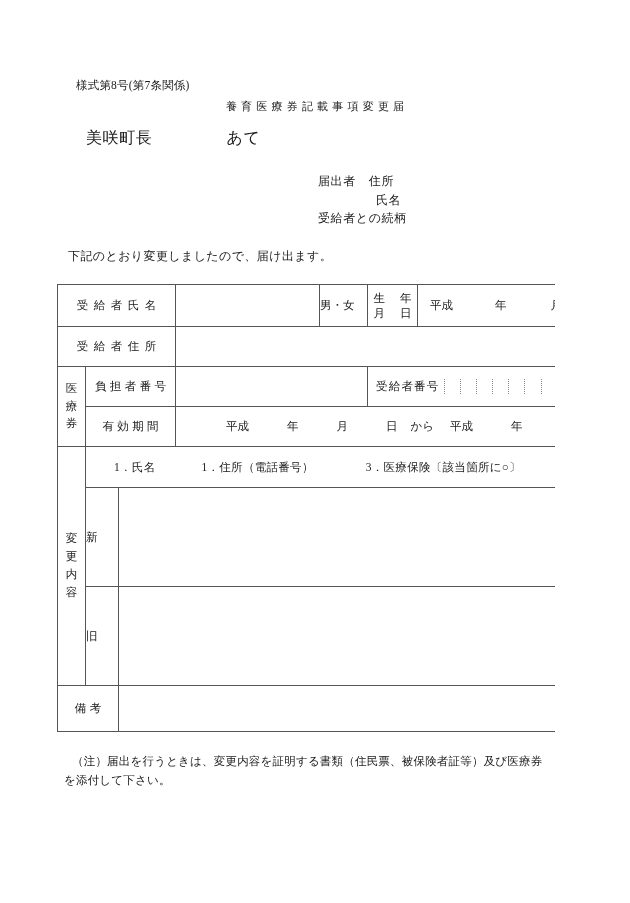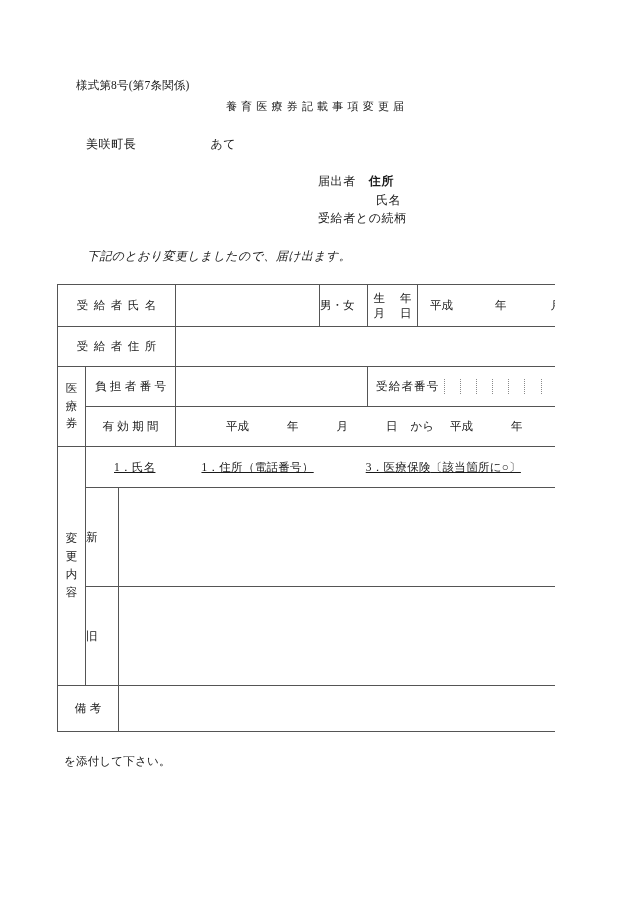--- a/index.html
+++ b/index.html
@@ -39,53 +39,52 @@
     width: 630px;
     text-align: center;
     font-size: 11px;
     letter-spacing: 4.2px;
     text-indent: 4.2px;
     white-space: nowrap;
   }
   .addressee-row {
     position: absolute;
     left: 86px;
-    top: 136px;
-    font-size: 12px;
+    top: 128px;
+    font-size: 16px;
     white-space: nowrap;
   }
   .addressee-row .mayor { letter-spacing: 0.6px; }
   .addressee-row .ate {
     display: inline-block;
     margin-left: 74px;
     letter-spacing: 0.6px;
   }
 
   .submitter-block {
     position: absolute;
     left: 318px;
     top: 172px;
     font-size: 12px;
     line-height: 18.5px;
     white-space: nowrap;
   }
   .submitter-block .ln { display: block; }
   .submitter-block .lbl { letter-spacing: 0.6px; }
-  .submitter-block .v1 { display: inline-block; margin-left: 13px; letter-spacing: 0.6px; font-weight: bold; }
+  .submitter-block .v1 { display: inline-block; margin-left: 13px; letter-spacing: 0.6px; }
   .submitter-block .ln2 { padding-left: 58px; letter-spacing: 0.6px; }
   .submitter-block .ln3 { letter-spacing: 0.6px; }
 
   .intro {
     position: absolute;
-    left: 87px;
+    left: 68px;
     top: 248px;
     font-size: 12px;
     letter-spacing: 0.4px;
     white-space: nowrap;
-    font-style: italic;
   }
 
   
   .tbl {
     position: absolute;
     left: 57px;
     top: 284px;
     width: 516px;
     border-collapse: collapse;
     table-layout: fixed;
@@ -193,21 +192,20 @@
   }
   .num-boxes .b:first-child { border-left: 1px dotted #8a8a8a; }
 
   
   .opt-line {
     display: flex;
     align-items: flex-start;
     white-space: nowrap;
     padding-left: 28px;
     letter-spacing: 0.3px;
-    text-decoration: underline;
   }
   .opt-line .o2 { margin-left: 46px; }
   .opt-line .o3 { margin-left: 52px; }
   .opt-line .o4 { }
 
   
   .note {
     position: absolute;
     left: 72px;
     top: 752px;
@@ -374,16 +372,17 @@
         <td colspan="2" style="height:45px">
           <span class="spread-sm">備考</span>
         </td>
         <td colspan="5"></td>
       </tr>
 
     </tbody>
   </table>
 
   <div class="note">
+    <span>（注）届出を行うときは、変更内容を証明する書類（住民票、被保険者証等）及び医療券</span>
     <span class="l2">を添付して下さい。</span>
   </div>
 
 </div>
 
 </body></html>

